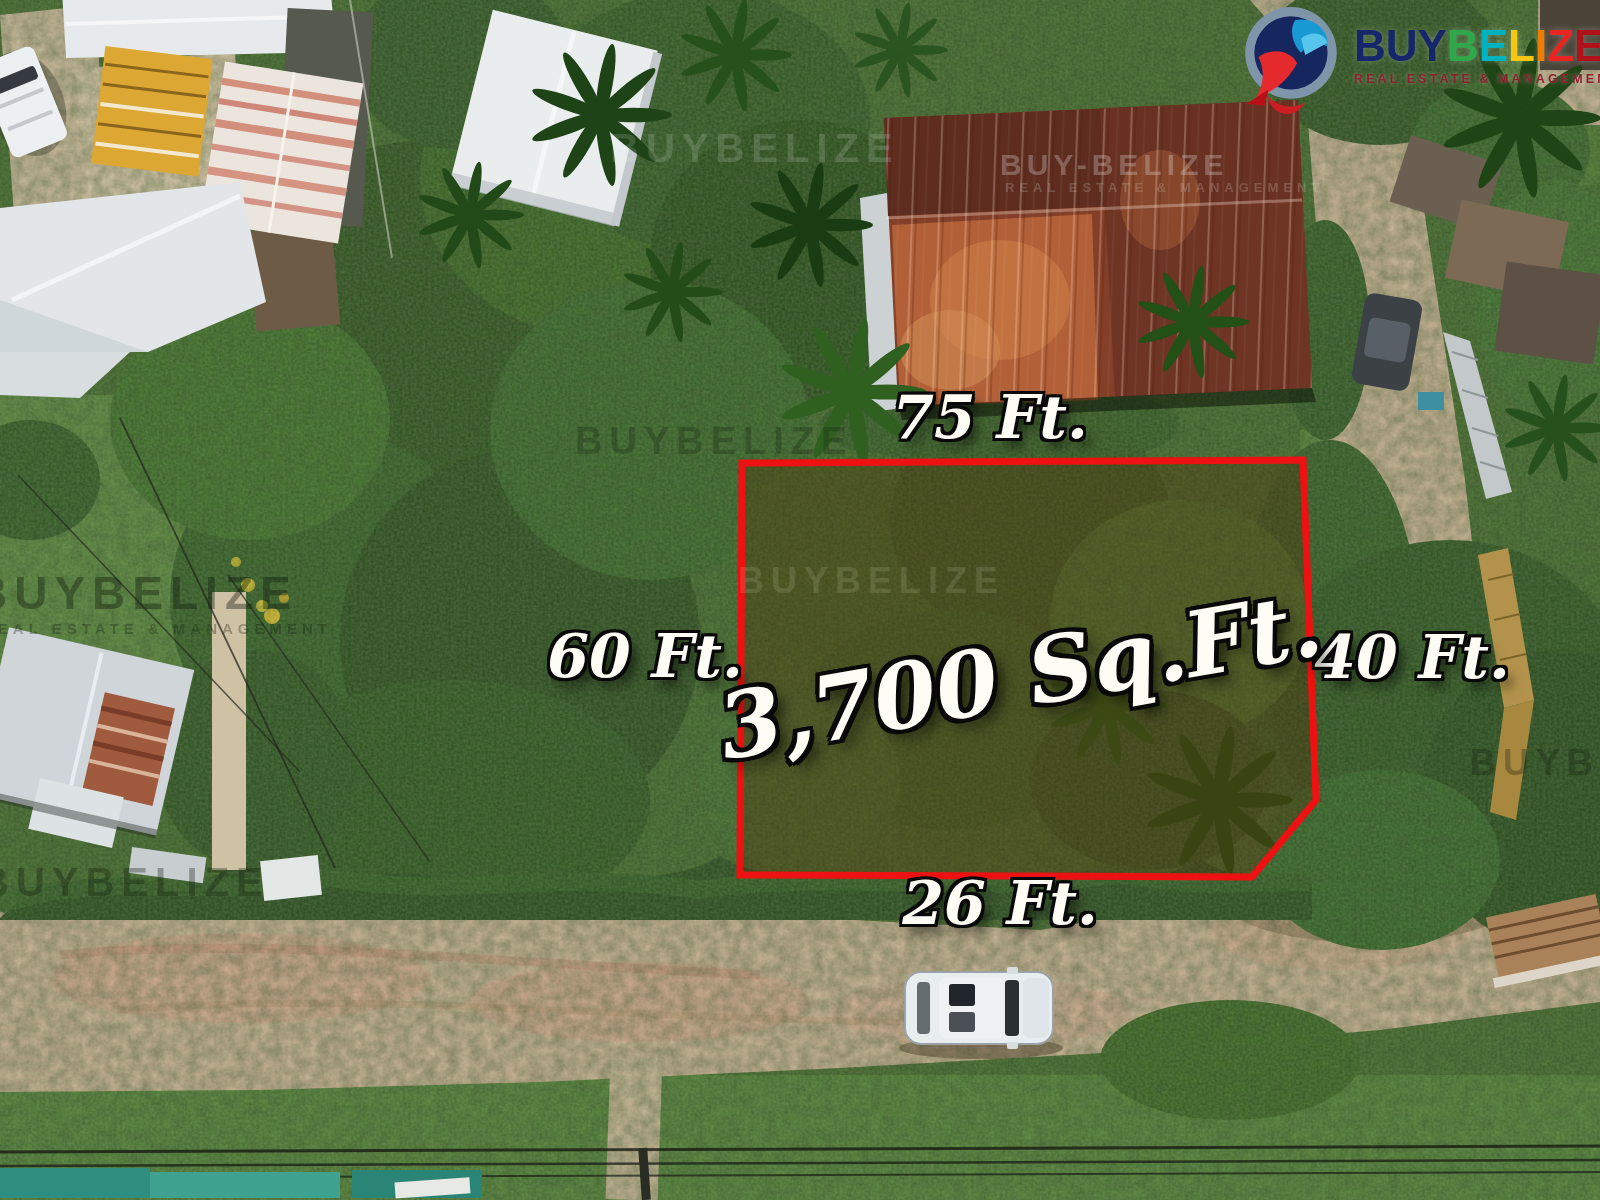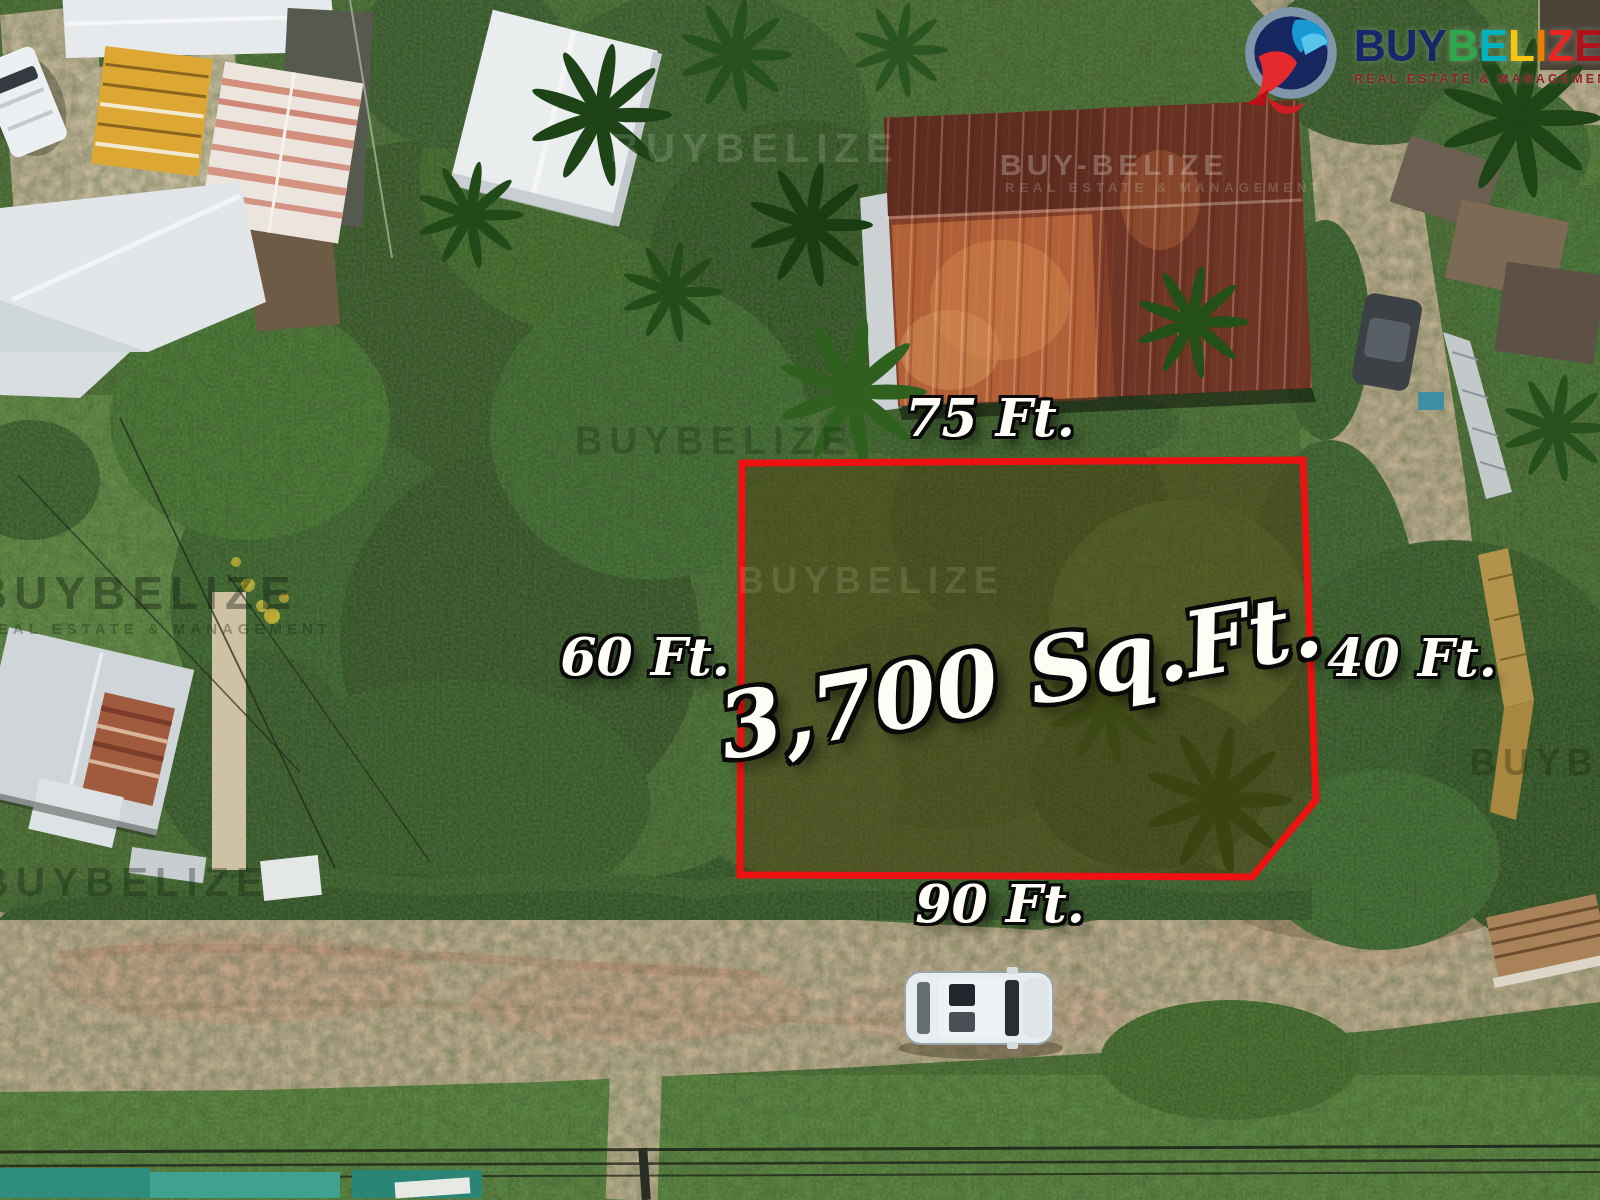--- a/index.html
+++ b/index.html
@@ -5,21 +5,21 @@
   html,body{margin:0;padding:0;background:#1a1a1a;}
   .stage{position:relative;width:1600px;height:1200px;overflow:hidden;
          font-family:"Liberation Sans",sans-serif;background:#3d6327;}
   .scene,.overlay{position:absolute;left:0;top:0;width:1600px;height:1200px;display:block;}
   .overlay{pointer-events:none;}
 
   
   .dim{
     position:absolute;transform:translate(-50%,-50%);
     font-family:"DejaVu Serif","Liberation Serif",serif;
-    font-style:italic;font-weight:bold;font-size:52px;
+    font-style:italic;font-weight:bold;font-size:60px;
     color:#fdfdf6;white-space:nowrap;z-index:30;
     text-shadow:-3px -3px 0 #090909,0 -3px 0 #090909,3px -3px 0 #090909,
       -3px 0 0 #090909,3px 0 0 #090909,-3px 3px 0 #090909,0 3px 0 #090909,
       3px 3px 0 #090909,7px 9px 12px rgba(0,0,0,.6);
   }
   .area{
     font-size:90px;
     transform:translate(-50%,-50%) rotate(-10deg);
     text-shadow:-4px -4px 0 #090909,0 -4px 0 #090909,4px -4px 0 #090909,
       -4px 0 0 #090909,4px 0 0 #090909,-4px 4px 0 #090909,0 4px 0 #090909,
@@ -296,21 +296,21 @@
     </g>
   </svg>
 
   <svg class="overlay" viewBox="0 0 1600 1200">
     <polygon points="742,463 1303,460 1316,800 1252,877 740,875" fill="rgba(82,52,12,0.40)" stroke="#ee1111" stroke-width="7" stroke-linejoin="miter"></polygon>
   </svg>
 
   <div class="dim" style="left:990px;top:417px;">75 Ft.</div>
   <div class="dim" style="left:645px;top:656px;">60 Ft.</div>
   <div class="dim" style="left:1412px;top:657px;">40 Ft.</div>
-  <div class="dim" style="left:1000px;top:903px;">90 Ft.</div>
+  <div class="dim" style="left:1000px;top:903px;">26 Ft.</div>
   <div class="dim area" style="left:1020px;top:675px;">3,700 Sq.Ft.</div>
 
   <div class="wm" style="left:-26px;top:566px;font-size:46px;color:rgba(18,28,14,.40);">BUYBELIZE</div>
   <div class="wm wm-sub" style="left:-18px;top:620px;color:rgba(18,28,14,.32);">REAL ESTATE &amp; MANAGEMENT</div>
   <div class="wm wm-light" style="left:1000px;top:148px;font-size:30px;letter-spacing:5px;color:rgba(225,220,215,.30);">BUY-BELIZE</div>
   <div class="wm wm-sub wm-light" style="left:1005px;top:180px;font-size:13px;color:rgba(225,220,215,.22);">REAL ESTATE &amp; MANAGEMENT</div>
   <div class="wm wm-light" style="left:610px;top:126px;font-size:40px;color:rgba(235,240,235,.16);">BUYBELIZE</div>
   <div class="wm" style="left:575px;top:420px;font-size:38px;color:rgba(18,28,14,.27);">BUYBELIZE</div>
   <div class="wm wm-light" style="left:738px;top:560px;font-size:36px;color:rgba(240,240,220,.13);">BUYBELIZE</div>
   <div class="wm" style="left:-20px;top:860px;font-size:40px;color:rgba(18,28,14,.34);">BUYBELIZE</div>

